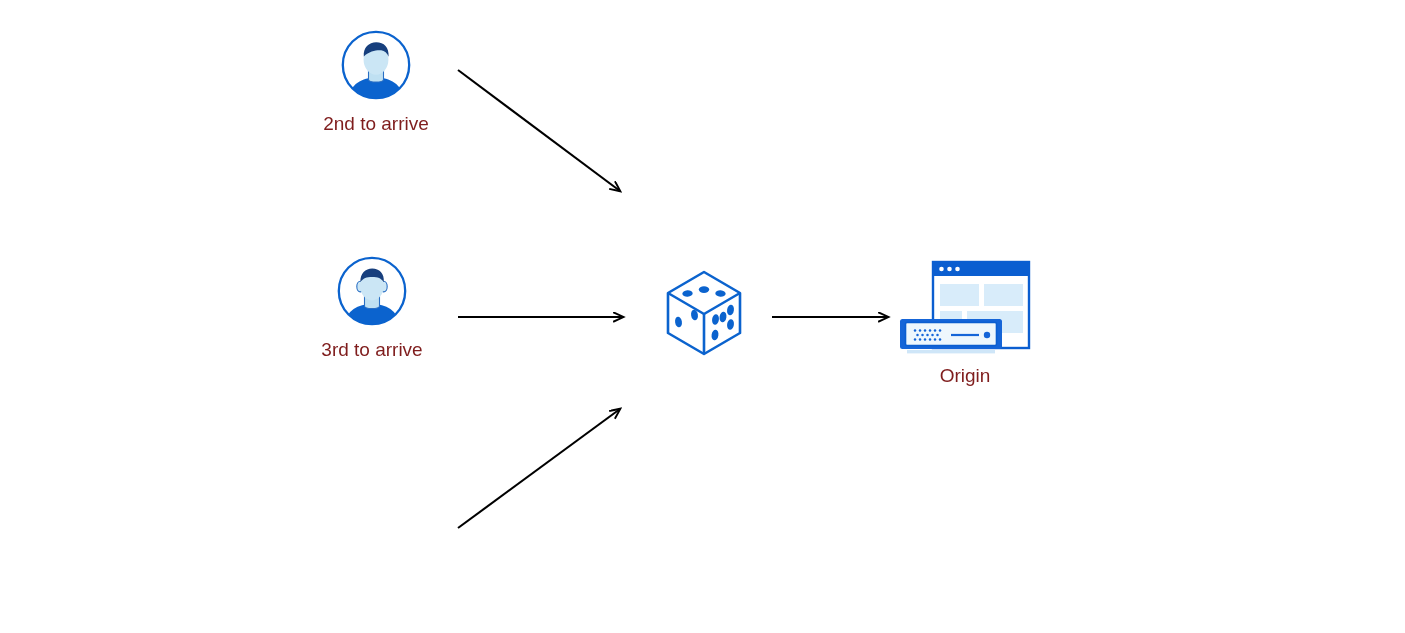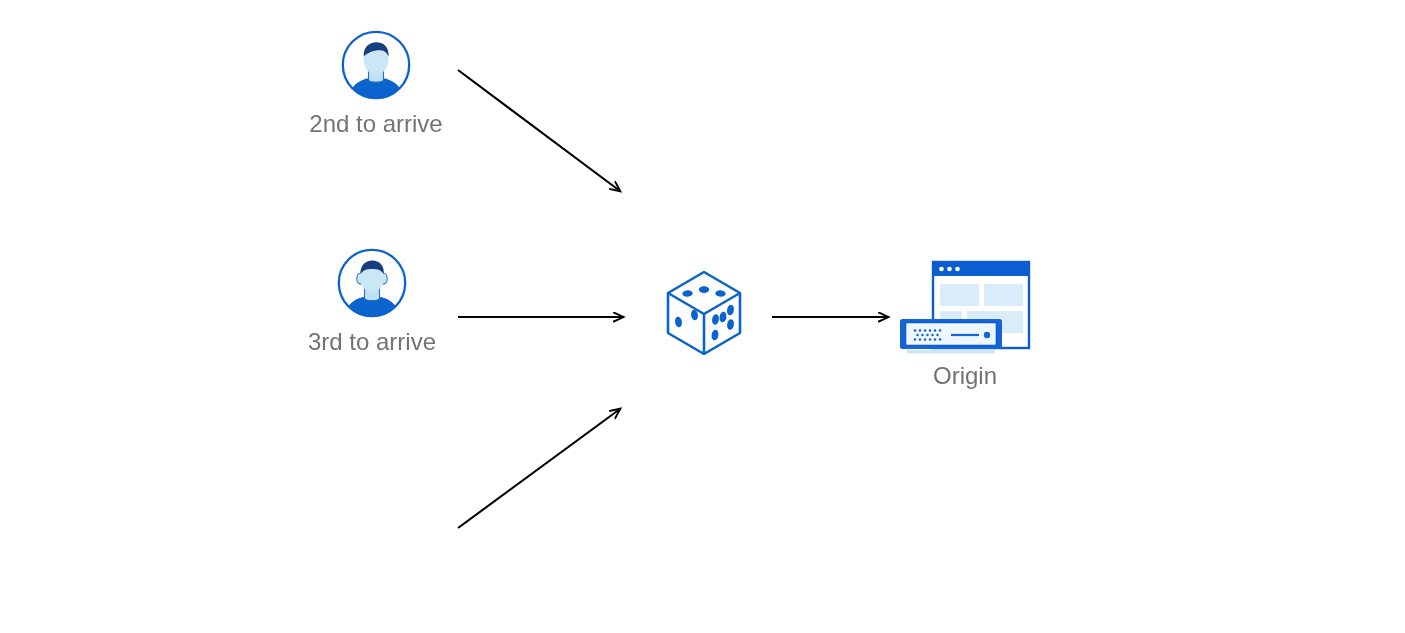--- a/index.html
+++ b/index.html
@@ -25,39 +25,39 @@
     position: absolute;
     display: flex;
     flex-direction: column;
     align-items: center;
   }
   .icon-wrap {
     display: block;
     line-height: 0;
   }
   .node-label {
-    font-size: 24px;
+    font-size: 19px;
     line-height: 24px;
-    color: #737373;
+    color: #7f1d1d;
     margin-top: 10px;
     white-space: nowrap;
     text-align: center;
     font-weight: 400;
   }
   .arrows-layer {
     position: absolute;
     left: 0;
     top: 0;
     width: 1405px;
     height: 633px;
     pointer-events: none;
   }
   
   #node-person-2 { left: 296px; top: 28px; width: 160px; }
-  #node-person-3 { left: 292px; top: 246px; width: 160px; }
+  #node-person-3 { left: 292px; top: 254px; width: 160px; }
   #node-person-1 { left: 290px; top: 483px; width: 160px; }
   #node-dice     { left: 660px; top: 268px; width: 88px; }
   #node-origin   { left: 895px; top: 258px; width: 140px; }
 </style>
 </head>
 <body>
 
 <div class="canvas">
 
   <svg class="arrows-layer" viewBox="0 0 1405 633" width="1405" height="633" aria-hidden="true">

